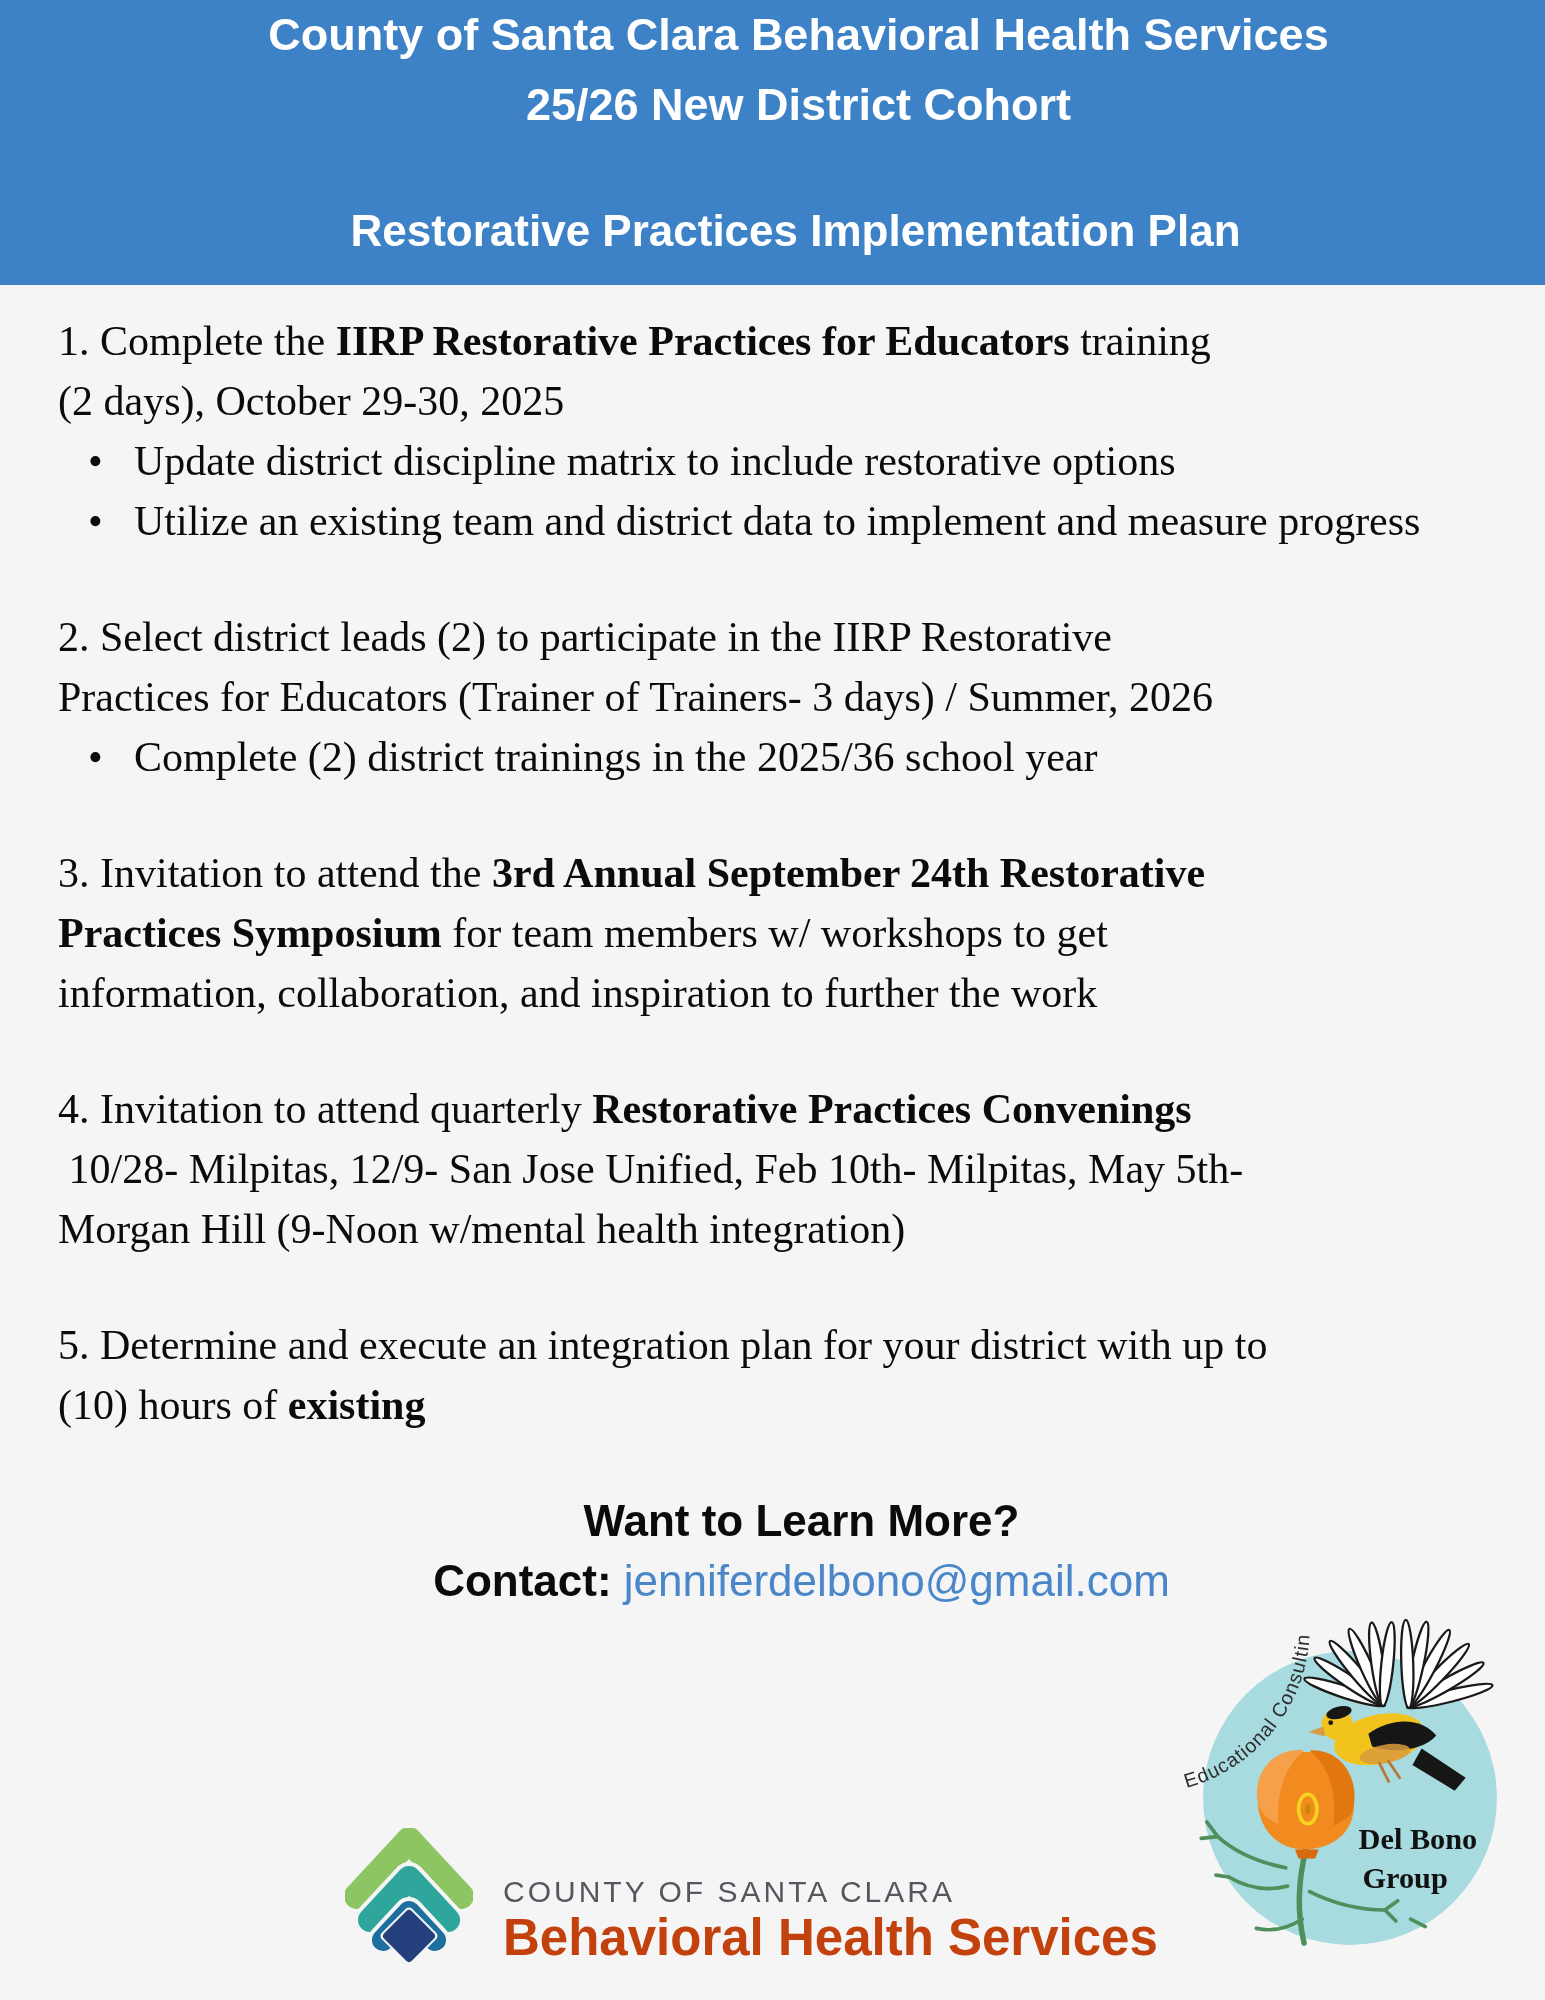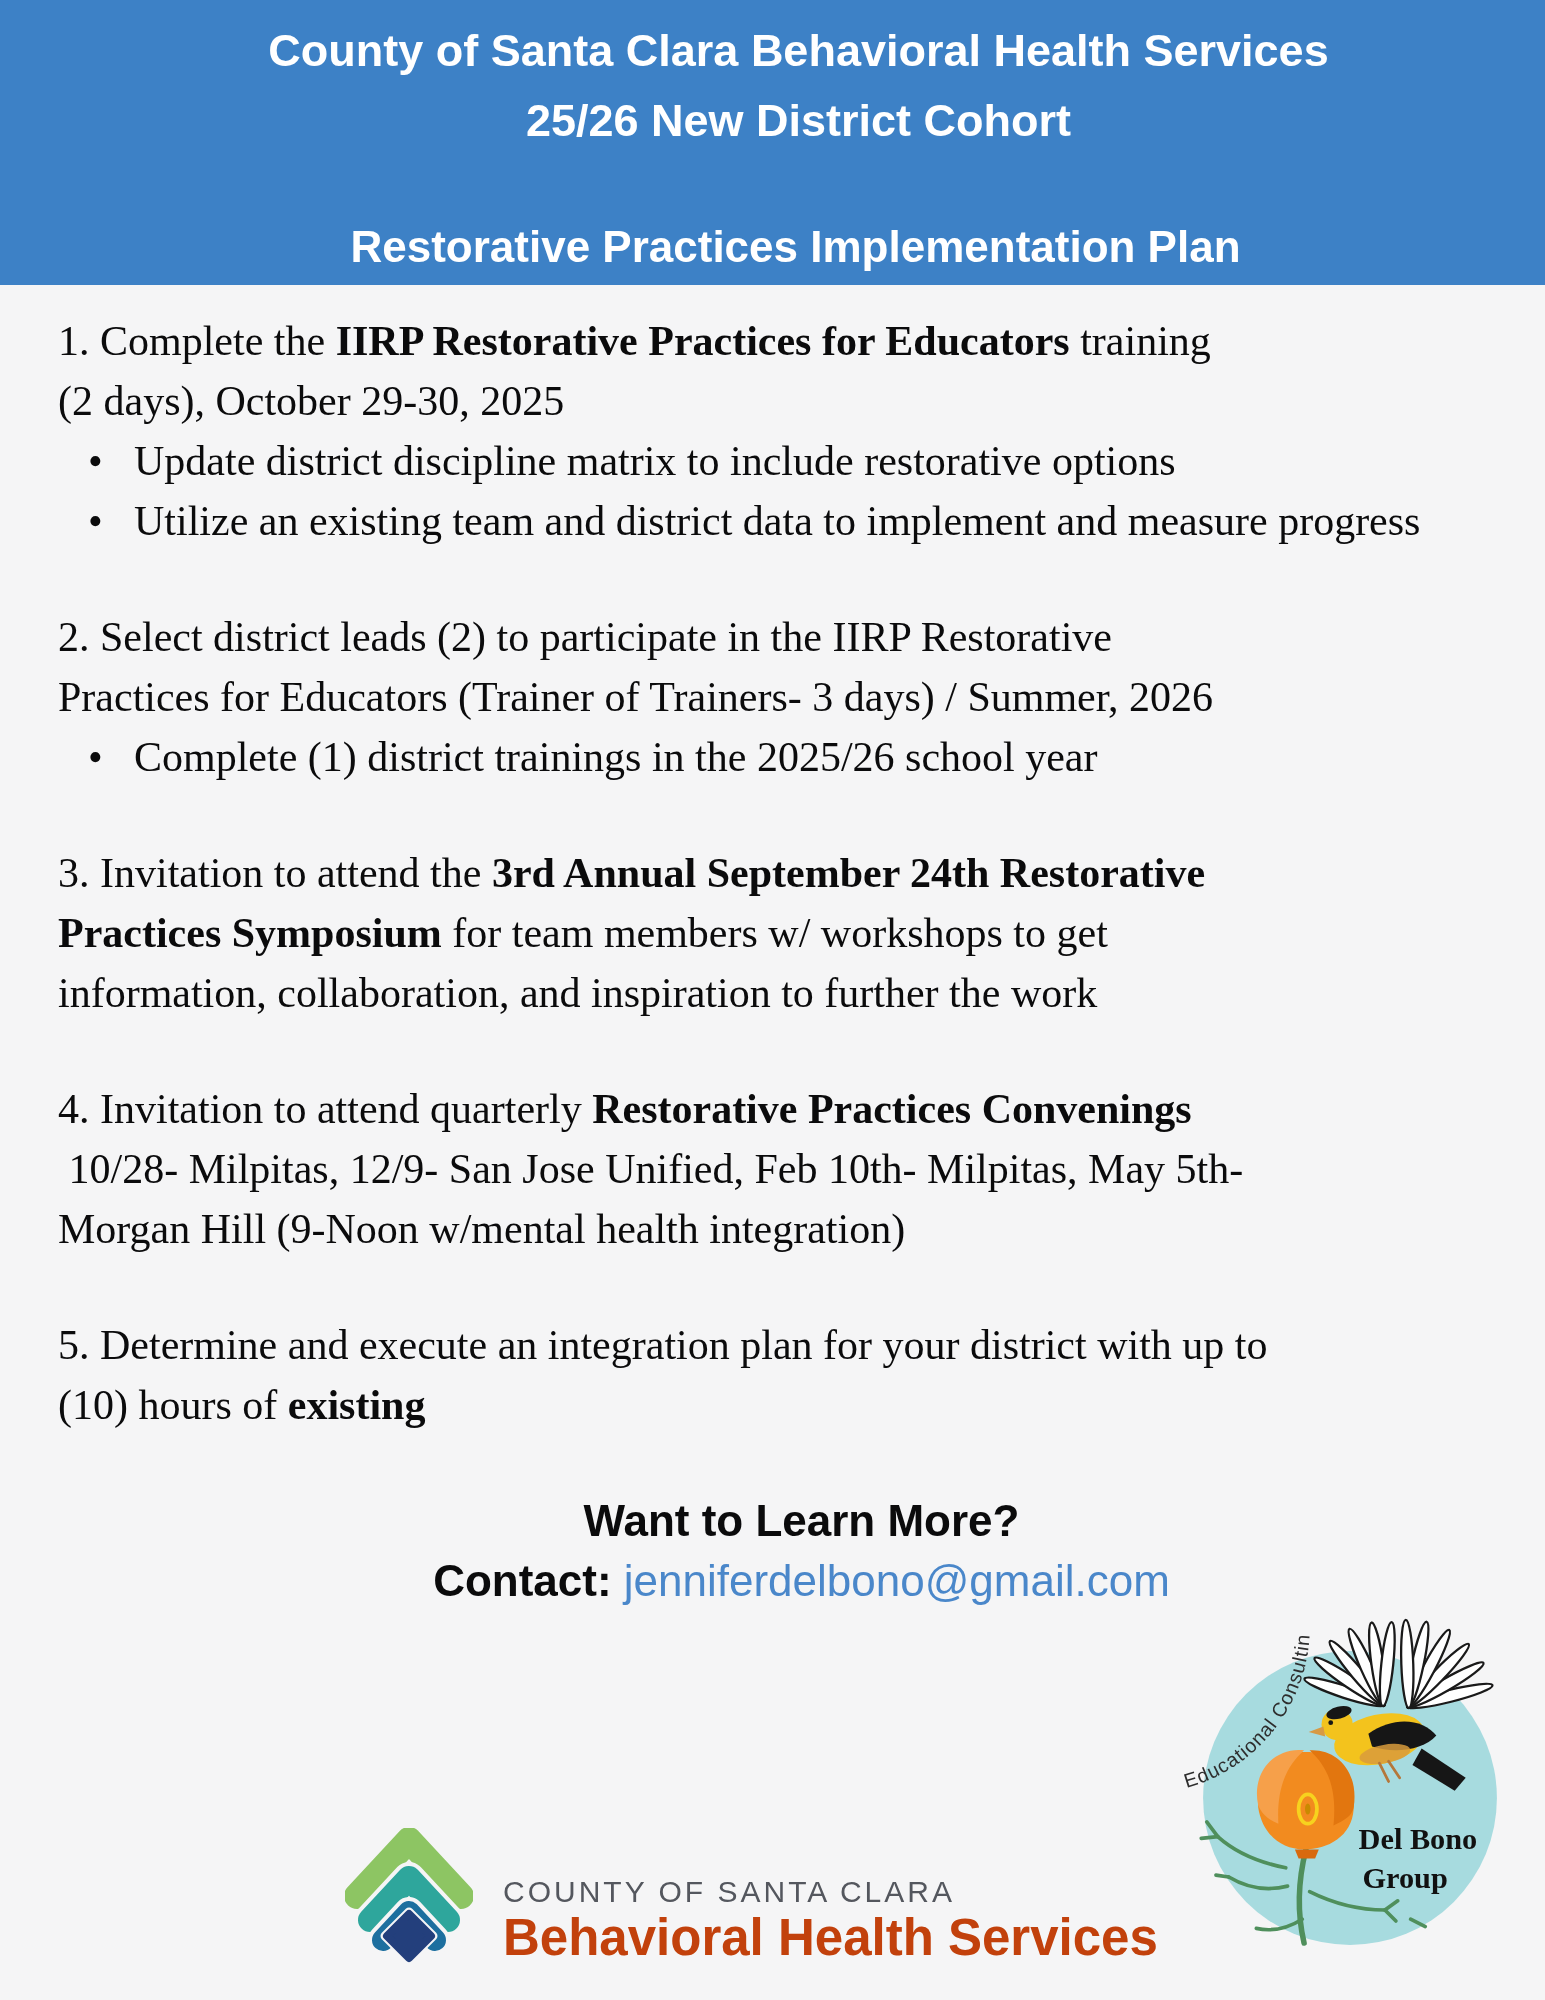--- a/index.html
+++ b/index.html
@@ -1,19 +1,19 @@
 <!DOCTYPE html>
 <html><head>
 <meta charset="utf-8">
 <style>
   html,body{margin:0;padding:0;}
   .page{position:relative;width:1545px;height:2000px;background:#f5f5f6;overflow:hidden;
         font-family:"Liberation Sans", sans-serif;color:#0b0b0c;}
   
-  .band{background:#3d81c6;height:285px;box-sizing:border-box;padding-top:16px;
+  .band{background:#3d81c6;height:285px;box-sizing:border-box;
         text-align:center;color:#ffffff;}
   .h1{font-size:45px;font-weight:bold;line-height:70px;margin:0;padding-left:52px;}
   .plan-title{font-size:44px;font-weight:bold;line-height:46px;margin:68px 0 0;padding-left:46px;}
   
   .content{padding:26px 0 0 58px;font-size:42px;line-height:60px;}
   .group{margin:0 0 56px 0;font-family:Liberation Serif, serif;}
   .item{margin:0;white-space:pre-wrap;}
   ul.bullets{list-style:none;margin:0;padding:0;}
   .bullets li{position:relative;padding-left:76px;max-width:1401px;}
   .bullets li::before{content:"\2022";position:absolute;left:30px;top:0;}
@@ -45,21 +45,21 @@
       <p class="item"><span>1. Complete the </span><strong>IIRP Restorative Practices for Educators</strong><span> training</span><br><span>(2 days), October 29-30, 2025</span></p>
       <ul class="bullets">
         <li>Update district discipline matrix to include restorative options</li>
         <li>Utilize an existing team and district data to implement and measure progress</li>
       </ul>
     </section>
 
     <section class="group">
       <p class="item"><span>2. Select district leads (2) to participate in the IIRP Restorative</span><br><span>Practices for Educators (Trainer of Trainers- 3 days) / Summer, 2026</span></p>
       <ul class="bullets">
-        <li>Complete (1) district trainings in the 2025/26 school year</li>
+        <li>Complete (2) district trainings in the 2025/36 school year</li>
       </ul>
     </section>
 
     <section class="group">
       <p class="item"><span>3. Invitation to attend the </span><strong>3rd Annual September 24th Restorative</strong><br><strong>Practices Symposium</strong><span> for team members w/ workshops to get</span><br><span>information, collaboration, and inspiration to further the work</span></p>
     </section>
 
     <section class="group">
       <p class="item"><span>4. Invitation to attend quarterly </span><strong>Restorative Practices Convenings</strong><br><span> 10/28- Milpitas, 12/9- San Jose Unified, Feb 10th- Milpitas, May 5th-</span><br><span>Morgan Hill (9-Noon w/mental health integration)</span></p>
     </section>

